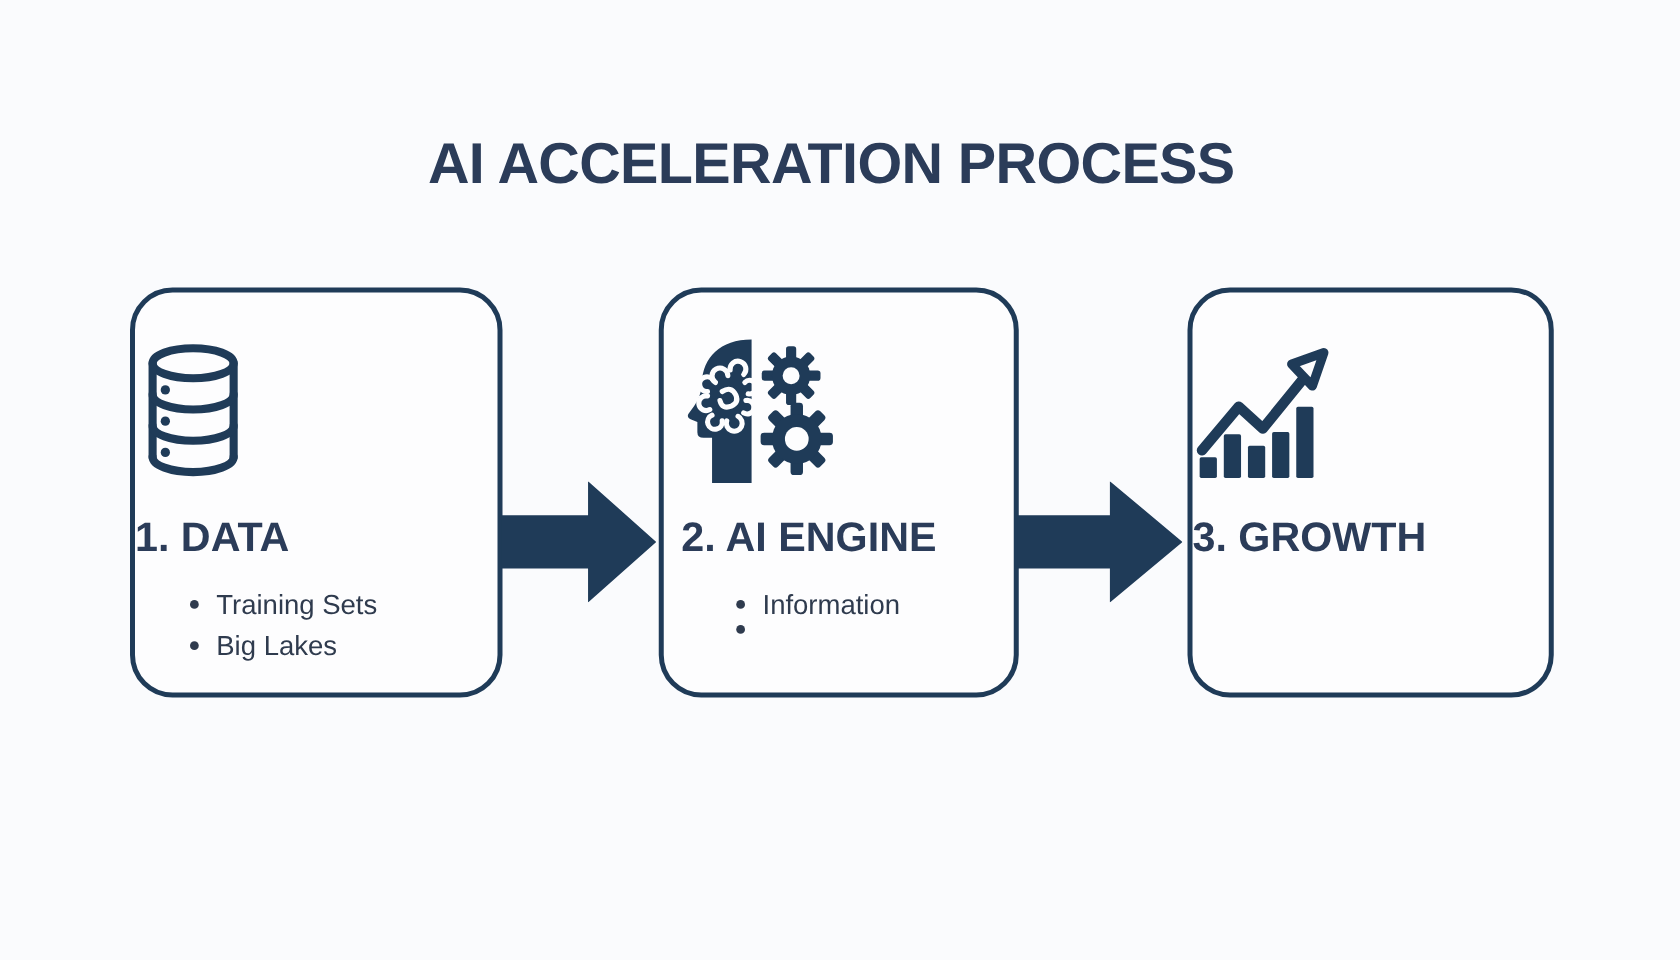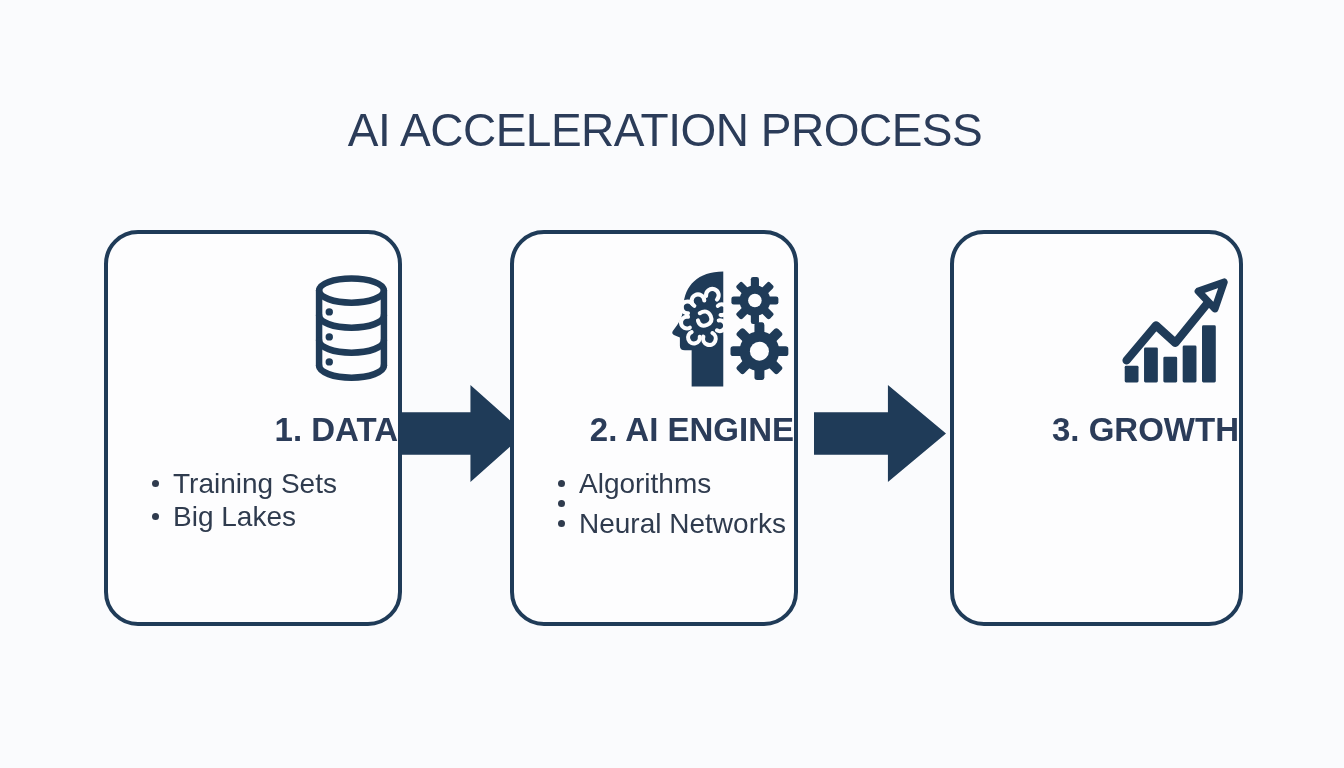--- a/index.html
+++ b/index.html
@@ -14,38 +14,38 @@
     overflow: hidden;
   }
 
   .title {
     position: absolute;
     top: 103px;
     left: 0;
     width: 1330px;
     text-align: center;
     font-size: 46px;
-    font-weight: 400;
+    font-weight: 700;
     letter-spacing: -0.5px;
     color: #2b3c59;
   }
 
   .card {
     position: absolute;
     top: 230px;
-    height: 396px;
+    height: 328px;
     background: #fdfdfe;
     border: 4px solid #1f3b58;
     border-radius: 34px;
     display: flex;
     flex-direction: column;
-    align-items: flex-end;
+    align-items: flex-start;
   }
   .card-1 { left: 104px; width: 298px; }
-  .card-2 { left: 510px; width: 288px; }
+  .card-2 { left: 527px; width: 288px; padding-left: 14px; }
   .card-3 { left: 950px; width: 293px; }
 
   .card-icon {
     height: 124px;
     margin-top: 33px;
     display: flex;
     align-items: center;
     justify-content: center;
   }
 
@@ -61,21 +61,21 @@
   .card-list {
     list-style: none;
     align-self: flex-start;
     margin-top: 18px;
     padding-left: 44px;
     padding-right: 10px;
   }
   .card-list li {
     display: flex;
     align-items: baseline;
-    font-size: 28px;
+    font-size: 22px;
     line-height: 33px;
     color: #2f3b4e;
     white-space: nowrap;
   }
   .dot {
     width: 7px;
     height: 7px;
     border-radius: 50%;
     background: #2f3b4e;
     flex: 0 0 7px;
@@ -165,28 +165,24 @@
           <rect x="96.5" y="60" width="11" height="64" rx="3" transform="rotate(135 102 92)"></rect>
           <circle cx="102" cy="92" r="22"></circle>
           <circle cx="102" cy="92" r="10.5" fill="#fdfdfe"></circle>
         </g>
       </svg>
     </div>
     <h2 class="card-heading">2. AI ENGINE</h2>
     <ul class="card-list">
       <li>
           <span class="dot"></span>
-          <span>Algorithms</span>
-        </li>
-      <li>
-          <span class="dot"></span>
-        </li>
-      <li>
-          <span class="dot"></span>
-          <span>Neural Networks</span>
+          <span>Information</span>
+        </li>
+      <li>
+          <span class="dot"></span>
         </li>
     </ul>
   </section>
 
   <div class="block-arrow arrow-2"></div>
 
   <section class="card card-3">
     <div class="card-icon">
       <svg width="120" height="115" viewBox="0 0 130 125">
 

